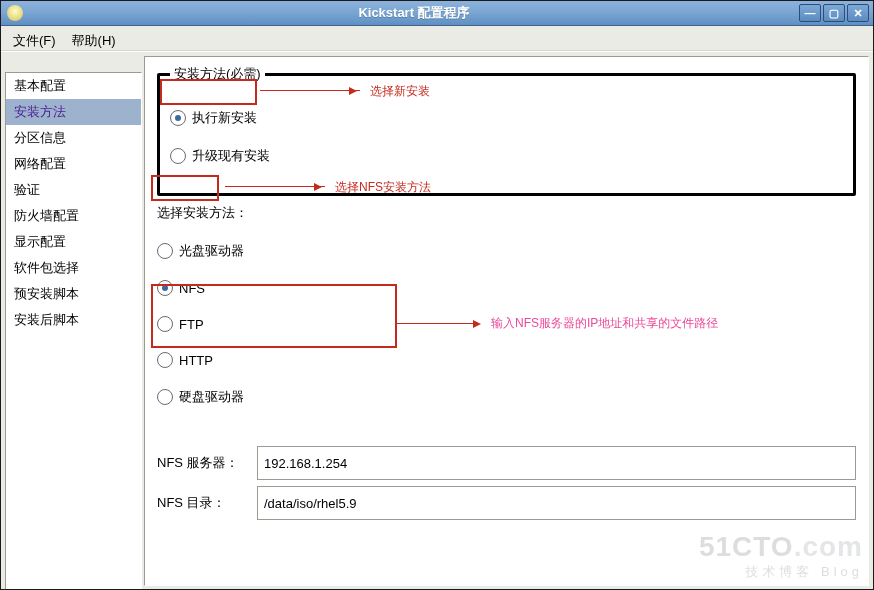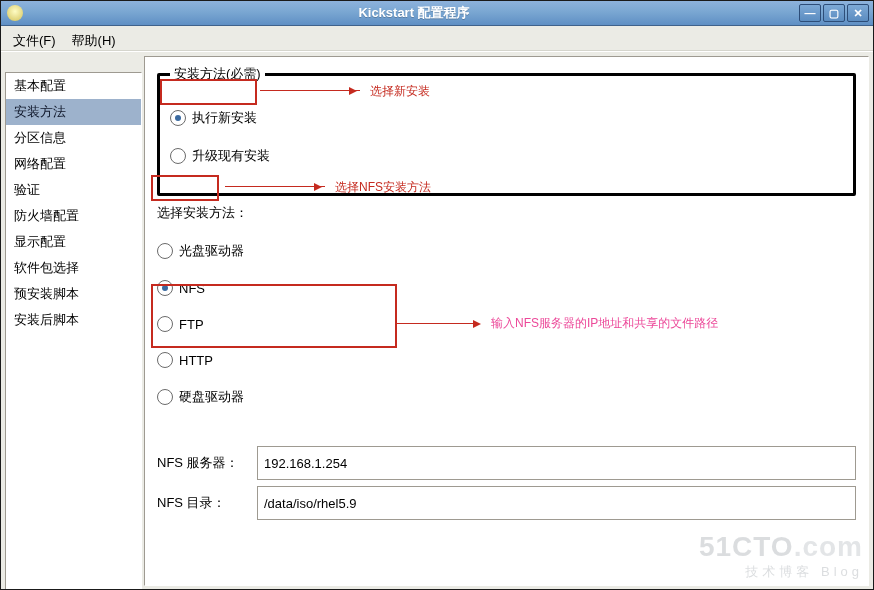--- a/index.html
+++ b/index.html
@@ -8,21 +8,21 @@
   .titlebar .win-icon{width:16px;height:16px;margin:0 6px;display:inline-block;background:radial-gradient(circle at 50% 40%,#fefcc4 0%,#e0d47a 70%,#b5a84a 100%);border-radius:50%}
   .titlebar .title-text{flex:1;text-align:center;text-shadow:0 1px 0 rgba(0,0,0,.2)}
   .titlebar .controls{display:flex;gap:2px;margin-right:4px}
   .titlebar .cbtn{width:20px;height:16px;background:linear-gradient(to bottom,#7da9d6,#5b8cc0);border:1px solid #2d4d78;border-radius:2px;display:flex;align-items:center;justify-content:center;font-size:11px;font-weight:bold;color:#fff;cursor:pointer}
   .menubar{height:24px;background:#ebebe5;border-bottom:1px solid #d5d5cd;display:flex;align-items:flex-end;padding:0 4px;font-size:13px}
   .menubar .m{padding:0 8px;cursor:pointer}
   .body-area{display:flex;height:538px;background:#ebebe5;border-top:1px solid #fff}
   .side-frame{width:135px;margin:20px 2px 4px 4px}
   .side{width:100%;height:530px;background:#fff;border:1px solid #9e9a91;border-right-color:#fff;border-bottom-color:#fff;overflow:auto}
   .side .item{padding:4px 8px;white-space:nowrap;cursor:pointer}
-  .side .item.selected{background:#9db2cc;color:#0f172a}
+  .side .item.selected{background:#9db2cc;color:#4c1d95}
   .main-frame{flex:1;margin:4px 4px 4px 2px}
   .main{width:100%;height:530px;background:#fff;border:1px solid #9e9a91;border-right-color:#fff;border-bottom-color:#fff;padding:8px 12px;box-sizing:border-box;position:relative}
   fieldset.grp{border:3px solid #000000;border-radius:2px;margin:0 0 8px 0;padding:6px 8px 8px 10px}
   fieldset.grp legend{padding:0 4px}
   .row{display:flex;align-items:center;margin:20px 0}
   .radio{width:14px;height:14px;border:1px solid #6b6b6b;border-radius:50%;margin-right:6px;display:inline-flex;align-items:center;justify-content:center;background:#fff;flex:none}
   .radio.checked::after{content:"";width:6px;height:6px;border-radius:50%;background:#3b6aa0}
   .lbl{white-space:nowrap}
   .form-line{display:flex;align-items:center;margin:6px 0}
   .form-line .flabel{width:100px;text-align:left;white-space:nowrap}

